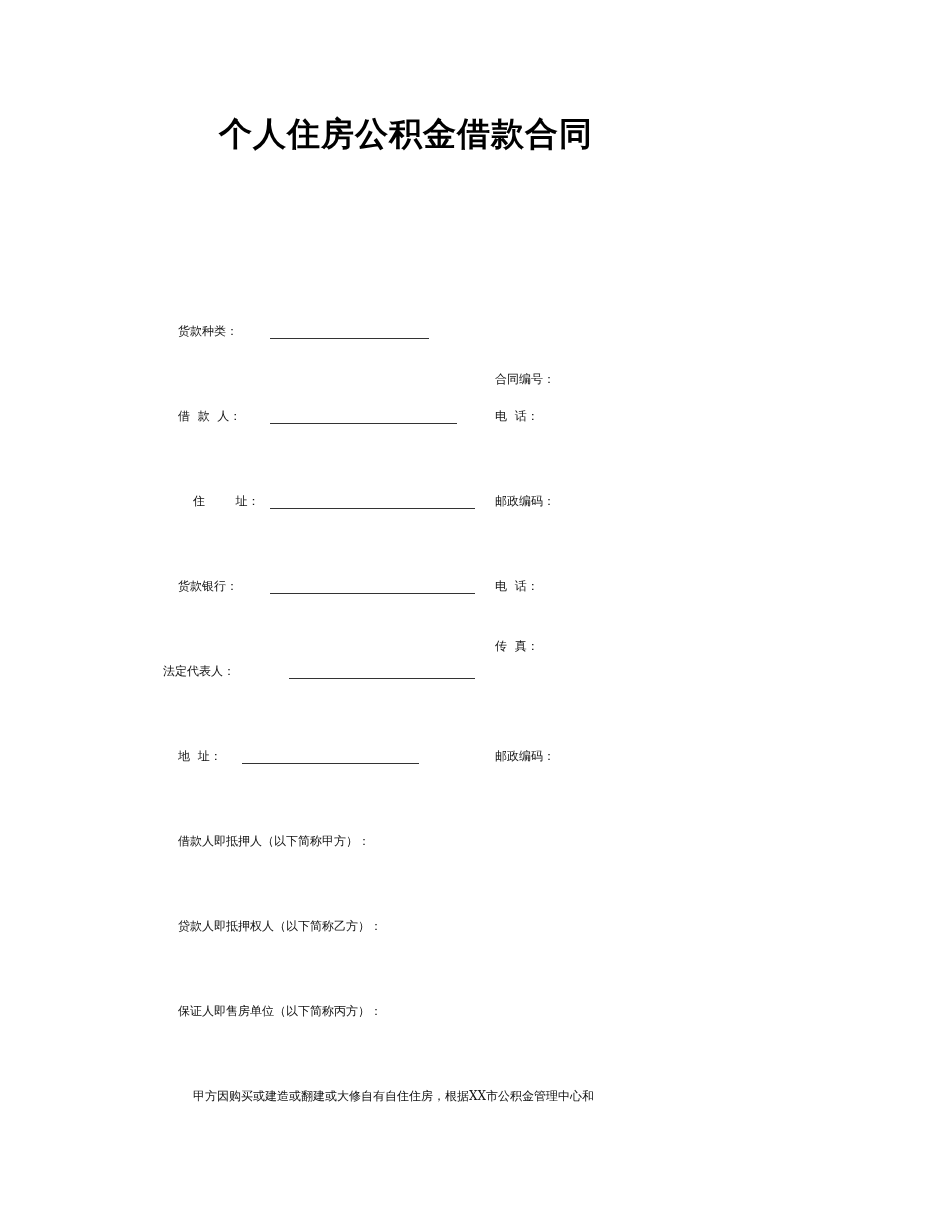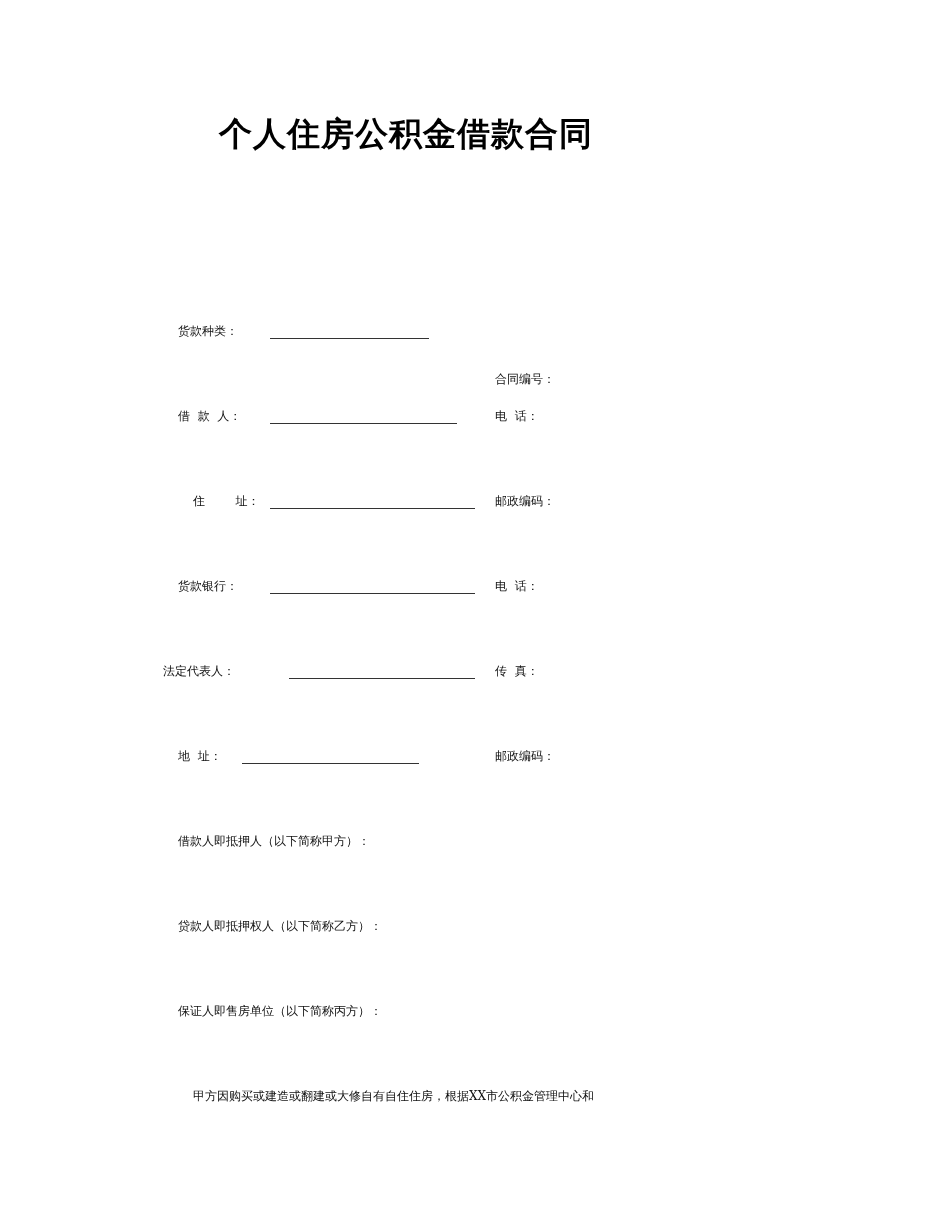--- a/index.html
+++ b/index.html
@@ -28,21 +28,21 @@
   <div class="line" style="left:178px;top:491px;white-space:pre;margin-left:15px;">住        址：</div>
   <div class="uline" style="left:270px;top:508px;width:205px;"></div>
   <div class="line" style="left:495px;top:491px;">邮政编码：</div>
 
   <div class="line" style="left:178px;top:576px;">货款银行：</div>
   <div class="uline" style="left:270px;top:593px;width:205px;"></div>
   <div class="line" style="left:495px;top:576px;white-space:pre;">电  话：</div>
 
   <div class="line" style="left:163px;top:661px;">法定代表人：</div>
   <div class="uline" style="left:289px;top:678px;width:186px;"></div>
-  <div class="line" style="left:495px;top:661px;white-space:pre;text-align:right;">传  真：</div>
+  <div class="line" style="left:495px;top:636px;white-space:pre;text-align:right;">传  真：</div>
 
   <div class="line" style="left:178px;top:746px;white-space:pre;">地  址：</div>
   <div class="uline" style="left:242px;top:763px;width:177px;"></div>
   <div class="line" style="left:495px;top:746px;">邮政编码：</div>
 
   <div class="line" style="left:178px;top:831px;">借款人即抵押人（以下简称甲方）：</div>
   <div class="line" style="left:178px;top:916px;">贷款人即抵押权人（以下简称乙方）：</div>
   <div class="line" style="left:178px;top:1001px;">保证人即售房单位（以下简称丙方）：</div>
 
   <div class="line" style="left:193px;top:1086px;">甲方因购买或建造或翻建或大修自有自住住房，根据XX市公积金管理中心和</div>

